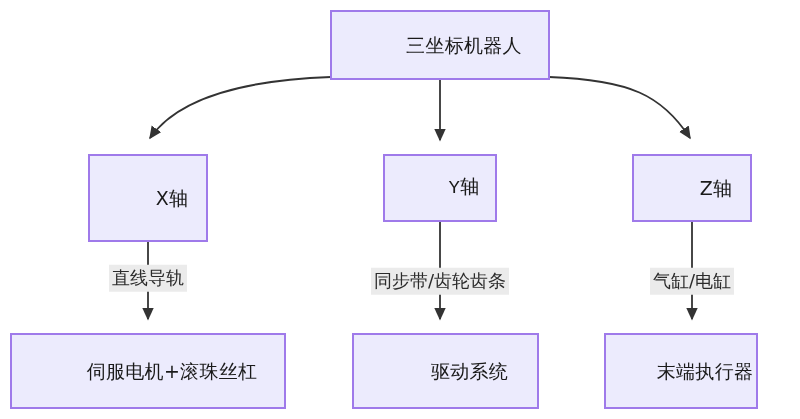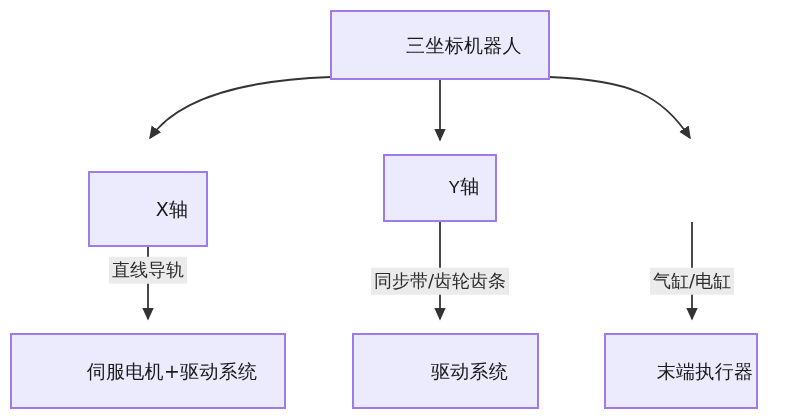--- a/index.html
+++ b/index.html
@@ -37,38 +37,38 @@
     line-height: 1;
     letter-spacing: 0.3px;
     white-space: nowrap;
     padding-left: 48px;
   }
   .node-label {
     display: block;
   }
   
   #node-root   { left: 330px; top: 10px;  width: 220px; height: 70px; }
-  #node-x      { left: 88px;  top: 154px; width: 120px; height: 76px; margin-top: 17px; }
+  #node-x      { left: 88px;  top: 154px; width: 120px; height: 88px; }
   #node-y      { left: 383px; top: 154px; width: 114px; height: 68px; font-family: Liberation Mono, monospace; }
   #node-z      { left: 632px; top: 154px; width: 120px; height: 68px; }
   #node-xsub   { left: 10px;  top: 333px; width: 276px; height: 76px; }
   #node-ysub   { left: 352px; top: 333px; width: 187px; height: 76px; }
   #node-zsub   { left: 604px; top: 333px; width: 154px; height: 76px; }
 
   .edge-label {
     position: absolute;
     background: #ebebeb;
     color: #2b2b2b;
     font-size: 18px;
     line-height: 1.25;
     padding: 2px 3px;
     white-space: nowrap;
     transform: translate(-50%, -50%);
   }
-  #edge-label-x { left: 148px; top: 270px; text-align: right; }
+  #edge-label-x { left: 148px; top: 278px; text-align: right; }
   #edge-label-y { left: 440px; top: 281px; }
   #edge-label-z { left: 692px; top: 281px; }
 </style>
 </head>
 <body>
 
 <div id="canvas">
 
   <svg id="edges" viewBox="0 0 800 419" width="800" height="419" xmlns="http://www.w3.org/2000/svg">
     <defs>
@@ -95,23 +95,26 @@
   </div>
 
   <div class="node" id="node-x">
     <span class="node-label">X轴</span>
   </div>
 
   <div class="node" id="node-y">
     <span class="node-label">Y轴</span>
   </div>
 
+  <div class="node" id="node-z">
+    <span class="node-label">Z轴</span>
+  </div>
 
   <div class="node" id="node-xsub">
-    <span class="node-label">伺服电机+驱动系统</span>
+    <span class="node-label">伺服电机+滚珠丝杠</span>
   </div>
 
   <div class="node" id="node-ysub">
     <span class="node-label">驱动系统</span>
   </div>
 
   <div class="node" id="node-zsub">
     <span class="node-label">末端执行器</span>
   </div>
 

